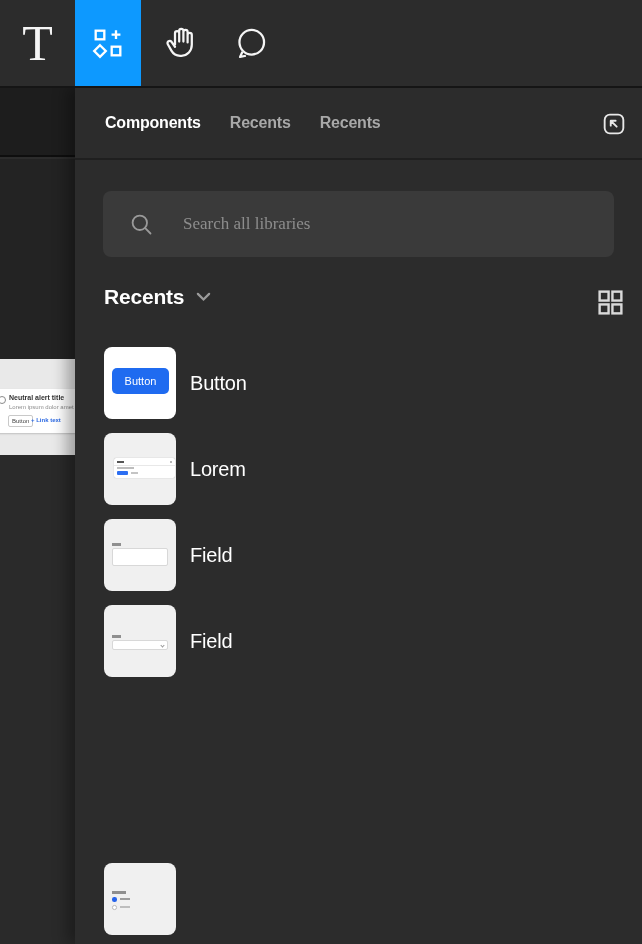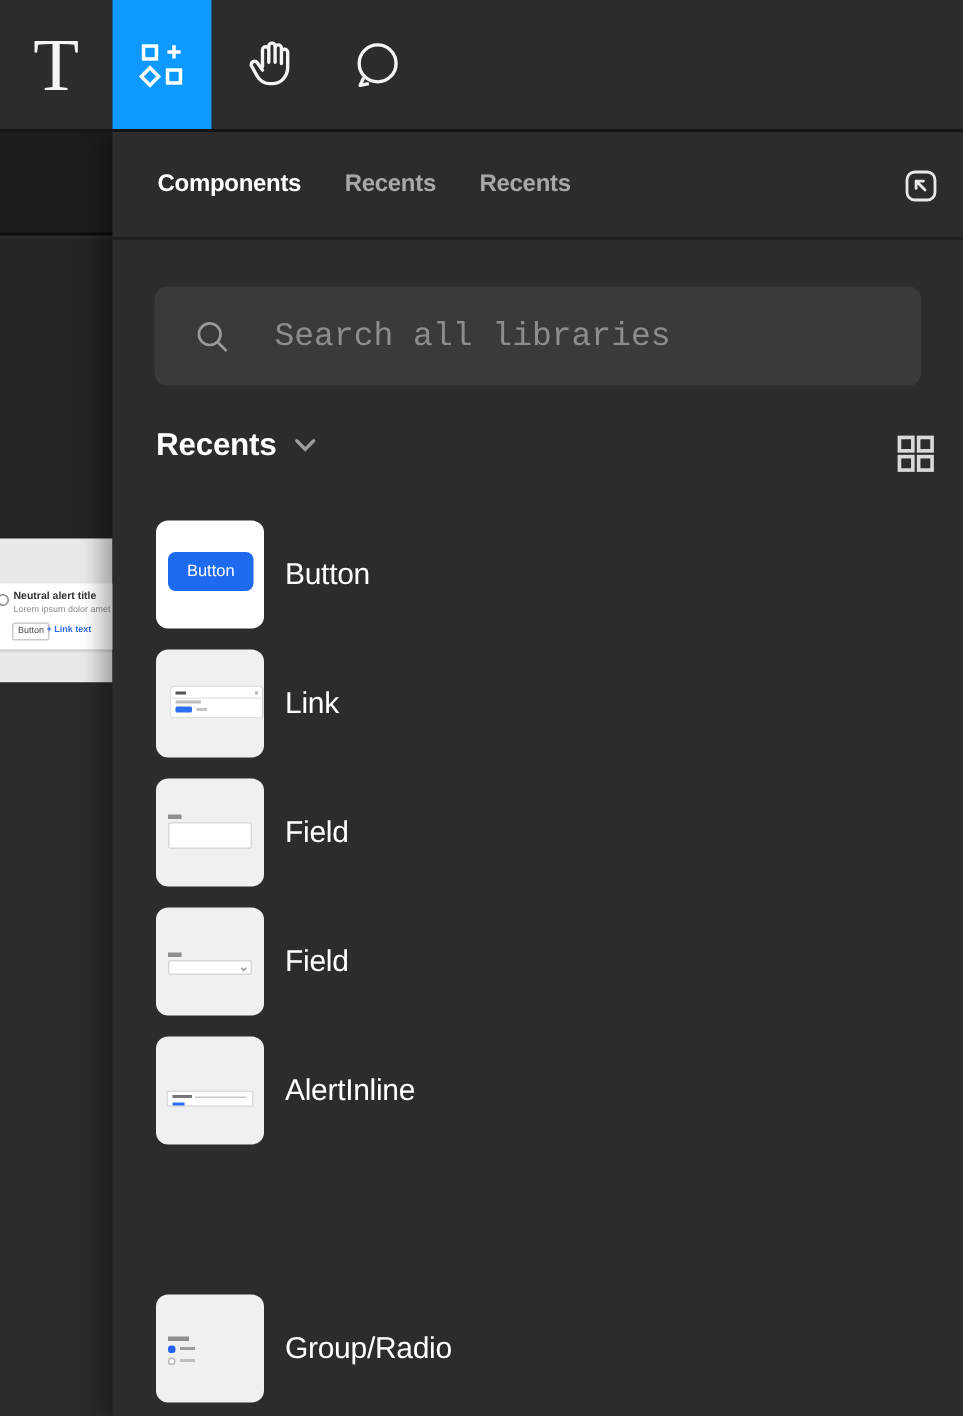--- a/index.html
+++ b/index.html
@@ -33,21 +33,21 @@
   
   .panel { position:absolute; left:75px; top:87px; width:567px; height:857px; background:#2c2c2c; box-shadow:-8px 0 14px rgba(0,0,0,.32); z-index:10; }
 
   .tabs-row { position:absolute; left:0; top:0; width:100%; height:73px; border-bottom:2px solid #1f1f1f; display:flex; align-items:center; padding-left:30px; gap:29px; }
   .tab { font-size:16px; font-weight:700; color:#a8a8a8; letter-spacing:-0.2px; cursor:pointer; }
   .tab.active { color:#ffffff; }
   .popout-btn { position:absolute; right:13px; top:22px; width:30px; height:30px; display:flex; align-items:center; justify-content:center; color:#e8e8e8; cursor:pointer; }
 
   .search-box { position:absolute; left:28px; top:104px; width:511px; height:66px; background:#3a3a3a; border-radius:8px; display:flex; align-items:center; padding:0 20px 0 25px; }
   .search-box .mag { color:#9a9a9a; margin-right:28px; flex:none; display:flex; }
-  .search-input { flex:1; background:transparent; border:none; outline:none; color:#7dd3fc; font-size:22px; font-family:Liberation Mono, monospace; }
+  .search-input { flex:1; background:transparent; border:none; outline:none; color:#7dd3fc; font-size:17px; font-family:Liberation Serif, serif; }
   .search-input::placeholder { color:#8d8d8d; }
 
   .section-row { position:absolute; left:0; top:198px; width:100%; height:36px; }
   .section-title-wrap { position:absolute; left:29px; top:0; display:flex; align-items:center; gap:12px; cursor:pointer; }
   .section-title { font-size:21px; font-weight:700; color:#ffffff; letter-spacing:-0.2px; }
   .grid-btn { position:absolute; right:17px; top:2px; width:30px; height:30px; display:flex; align-items:center; justify-content:center; color:#d9d9d9; cursor:pointer; }
 
   .item { position:absolute; left:0; width:100%; height:72px; display:flex; align-items:center; padding-left:29px; gap:14px; cursor:pointer; }
   .item-label { font-size:20px; color:#ffffff; letter-spacing:-0.2px; }
   .thumb { position:relative; width:72px; height:72px; border-radius:8px; flex:none; overflow:hidden; }
@@ -185,59 +185,48 @@
       <div class="thumb gray">
         <div class="mini-modal">
           <div class="mm-title"></div>
             <div class="mm-close"></div>
             <div class="mm-divider"></div>
           <div class="mm-body"></div>
             <div class="mm-btn"></div>
             <div class="mm-btn2"></div>
         </div>
       </div>
-      <span class="item-label">Link</span>
+      <span class="item-label">Lorem</span>
     </div>
 
     <div class="item" style="top:432px">
       <div class="thumb gray">
         <div class="mini-label-bar" style="left:8px;top:24px;width:9px"></div>
         <div class="mini-input" style="left:8px;top:29px;width:56px;height:18px"></div>
       </div>
       <span class="item-label">Field</span>
     </div>
 
     <div class="item" style="top:518px">
       <div class="thumb gray">
         <div class="mini-label-bar" style="left:8px;top:30px;width:9px"></div>
         <div class="mini-input" style="left:8px;top:35px;width:56px;height:10px">
           <div class="mini-select-caret"></div>
         </div>
       </div>
       <span class="item-label">Field</span>
     </div>
 
-    <div class="item" style="top:604px">
-      <div class="thumb gray">
-        <div class="mini-alertbox">
-          <div class="ma-t"></div>
-            <div class="ma-l"></div>
-            <div class="ma-link"></div>
-        </div>
-      </div>
-      <span class="item-label">AlertInline</span>
-    </div>
 
 
     <div class="item" style="top:776px">
       <div class="thumb gray">
         <div class="mini-label-bar" style="left:8px;top:28px;width:14px"></div>
         <div class="mini-radio-dot on" style="left:8px;top:34px"></div>
         <div class="mini-radio-bar" style="left:16px;top:35px;width:10px"></div>
         <div class="mini-radio-dot off" style="left:8px;top:42px"></div>
         <div class="mini-radio-bar" style="left:16px;top:43px;width:10px;background:#bdbdbd"></div>
       </div>
-      <span class="item-label">Group/Radio</span>
     </div>
 
 
   </div>
 </div>
 
 </body></html>

